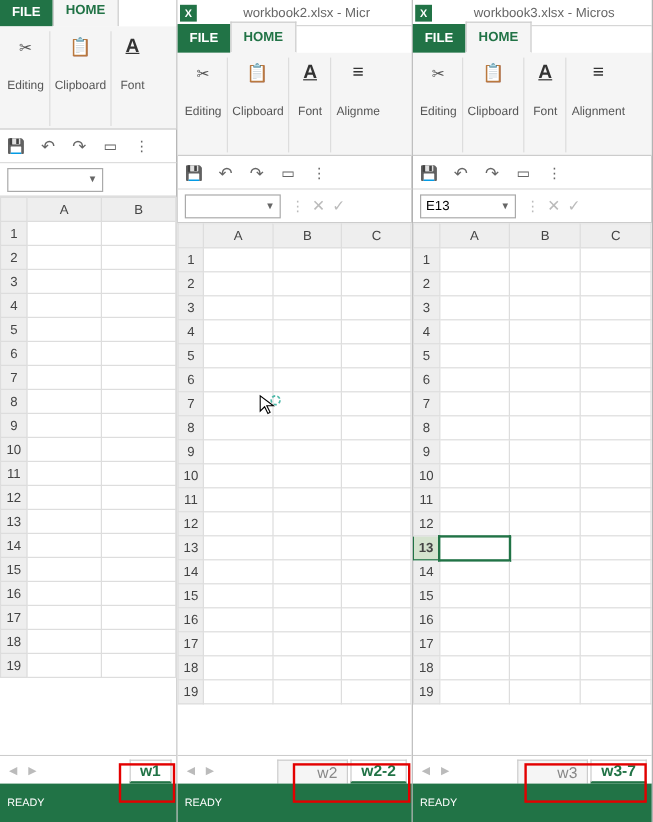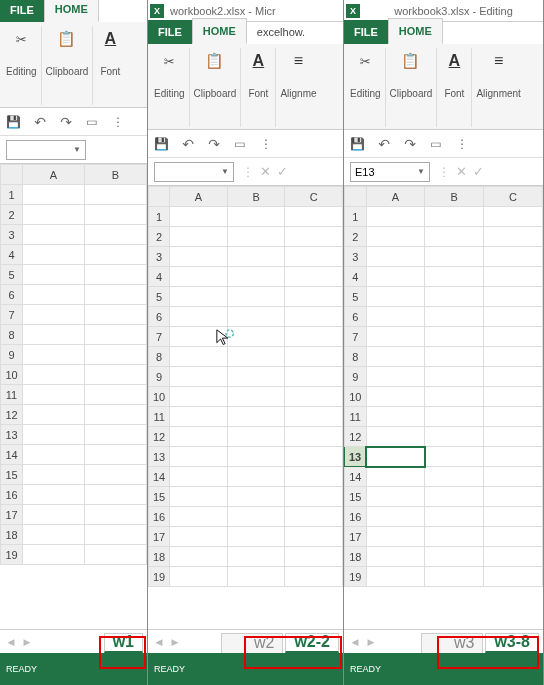--- a/index.html
+++ b/index.html
@@ -48,21 +48,21 @@
 .gridtable th, .gridtable td { border: 1px solid #ddd; font-weight: normal; font-size: 11px; height: 20px; }
 .gridtable .corner { background: #eee; width: 22px; }
 .gridtable .colh { background: #eee; text-align: center; color: #444; width: 62px; }
 .gridtable .rowh { background: #eee; text-align: center; color: #444; width: 22px; }
 .gridtable td { background: #fff; }
 .gridtable .sel-row .rowh { background: #d5e3cf; border: 1px solid #217346; font-weight: bold; }
 .gridtable .sel-row td:first-of-type { border: 2px solid #217346; }
 
 .sheetbar { height: 24px; border-top: 1px solid #ccc; background: #fff; display: flex; align-items: center; padding: 0 4px; gap: 2px; }
 .navarrow { width: 14px; height: 14px; color: #bbb; display: flex; align-items: center; justify-content: center; font-size: 9px; }
-.stab { height: 20px; padding: 0 8px; border: 1px solid #ccc; border-bottom: none; display: flex; align-items: center; font-size: 16px; margin-top: 2px; background: #fff; }
+.stab { height: 20px; padding: 0 8px; border: 1px solid #ccc; border-bottom: none; display: flex; align-items: center; font-size: 13px; margin-top: 2px; background: #fff; }
 .stab.active { border-bottom: 2px solid #217346; color: #217346; font-weight: bold; }
 .stab.inact { color: #888; background: #f5f5f5; padding-left: 32px; }
 
 .status { height: 32px; background: #217346; color: #fff; font-size: 9px; display: flex; align-items: center; padding: 0 6px; overflow: hidden; }
 
 .redbox { position: absolute; border: 2px solid #e30000; pointer-events: none; }
 
 .cursor { position: absolute; left: 215px; top: 328px; pointer-events: none; }
 .cursor svg { width: 22px; height: 22px; }
 
@@ -233,26 +233,25 @@
       <span class="navarrow">▶</span>
       <div style="flex:1"></div>
       <div class="stab active">w1</div>
     </div>
     <div class="status">READY</div>
   </div>
 
   <div class="win w2">
     <div class="titlebar">
       <span class="xl"></span>
-      <span style="flex:1;">workbook2.xlsx - Micr</span>
+      <span style="flex:1;text-align:center">workbook2.xlsx - Micr</span>
     </div>
     <div class="tabrow">
       <div class="tab file">FILE</div>
       <div class="tab active">HOME</div>
-      <div class="tab inactive">excelhow.</div>
     </div>
     <div class="ribbon">
       <div class="group">
         <div class="bigbtn">
             <span class="bigicon ic-scissors"></span>
           </div>
         <div class="grp-label">Editing</div>
       </div>
       <div class="group">
         <div class="bigbtn">
@@ -423,21 +422,21 @@
       <div style="flex:1"></div>
       <div class="stab inact">w2</div>
       <div class="stab active">w2-2</div>
     </div>
     <div class="status">READY</div>
   </div>
 
   <div class="win w3">
     <div class="titlebar">
       <span class="xl"></span>
-      <span style="flex:1;text-align:center">workbook3.xlsx - Editing</span>
+      <span style="flex:1;text-align:center">workbook3.xlsx - Micros</span>
     </div>
     <div class="tabrow">
       <div class="tab file">FILE</div>
       <div class="tab active">HOME</div>
     </div>
     <div class="ribbon">
       <div class="group">
         <div class="bigbtn">
             <span class="bigicon ic-scissors"></span>
           </div>
@@ -604,21 +603,21 @@
               <td></td>
             </tr>
       </tbody>
         </table>
     </div>
     <div class="sheetbar">
       <span class="navarrow">◀</span>
       <span class="navarrow">▶</span>
       <div style="flex:1"></div>
       <div class="stab inact">w3</div>
-      <div class="stab active">w3-8</div>
+      <div class="stab active">w3-7</div>
     </div>
     <div class="status">READY</div>
   </div>
 
 </div>
 
 <div class="redbox" style="left:99px; top:636px; width:47px; height:33px;"></div>
 <div class="redbox" style="left:244px; top:636px; width:98px; height:33px;"></div>
 <div class="redbox" style="left:437px; top:636px; width:102px; height:33px;"></div>
 

